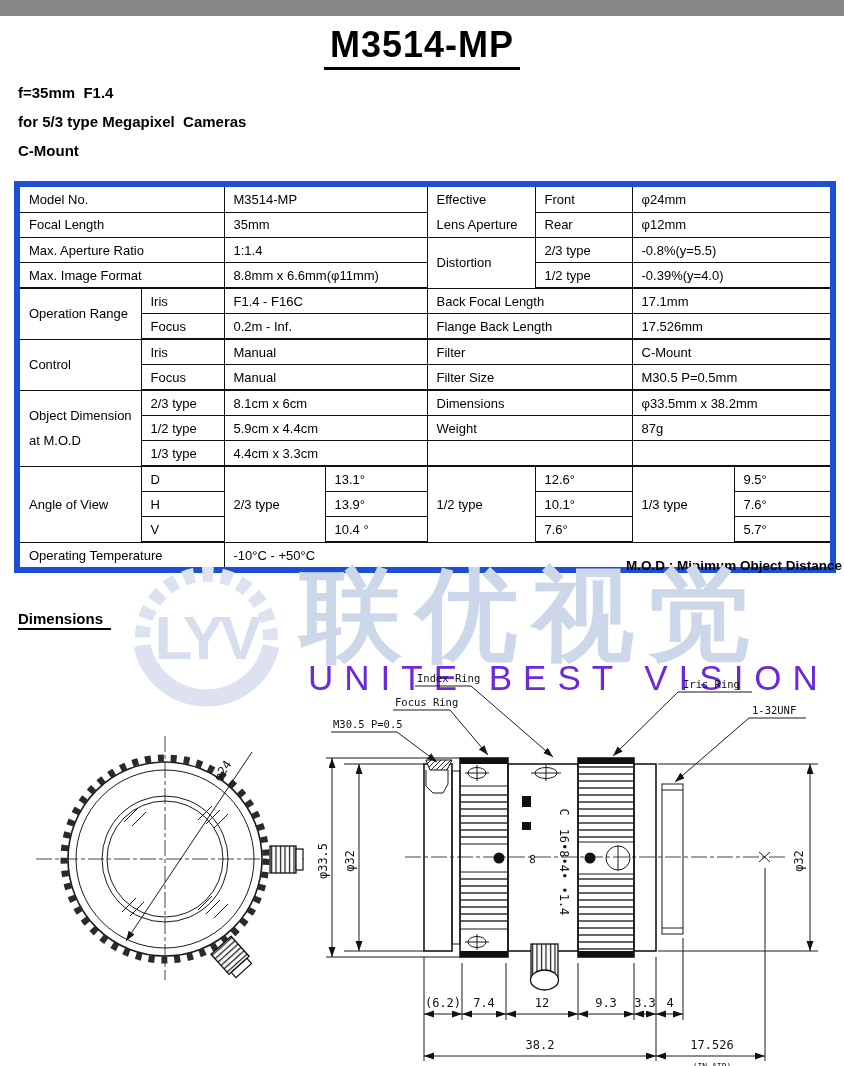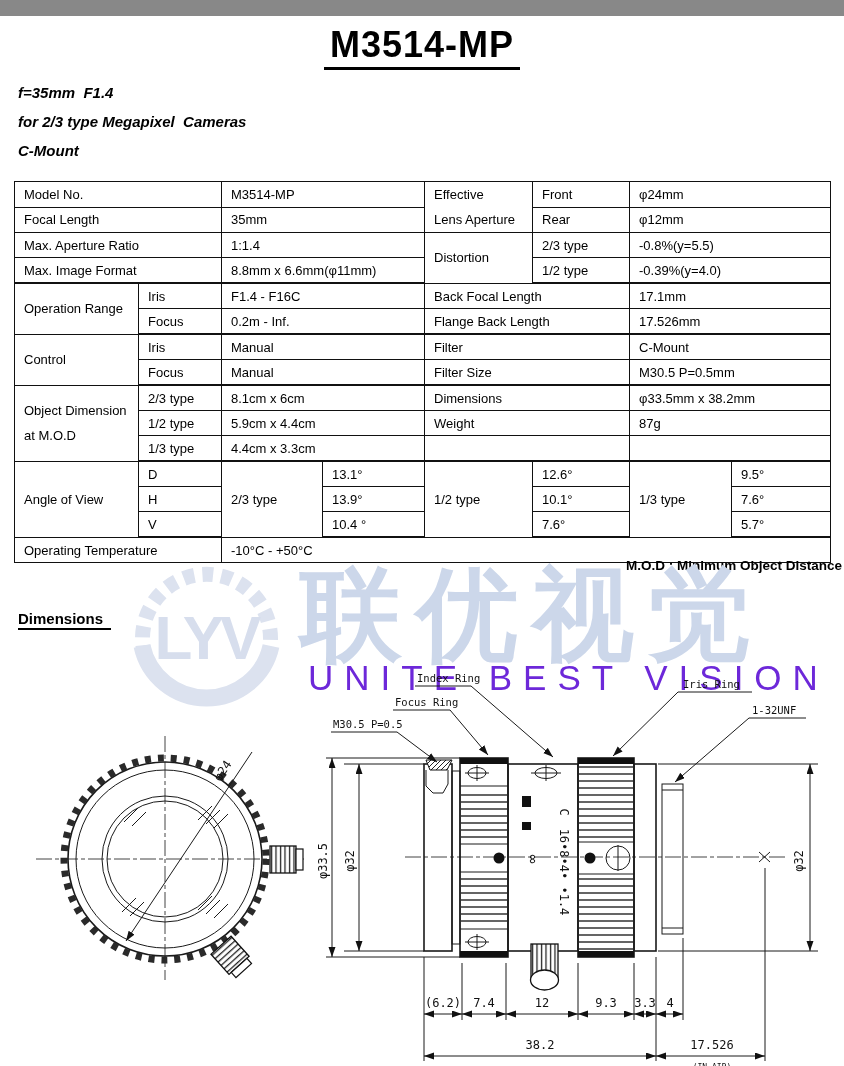--- a/index.html
+++ b/index.html
@@ -3,26 +3,26 @@
 <meta charset="utf-8">
 <style>
   html,body{margin:0;padding:0;background:#888;}
   .page{position:relative;width:844px;height:1066px;background:#ffffff;margin:16px auto;
         font-family:"Liberation Sans",sans-serif;color:#000;overflow:hidden;}
 
   
   .title-wrap{position:absolute;top:8px;left:0;right:0;text-align:center;}
   .title-wrap span{display:inline-block;font-size:36px;font-weight:bold;letter-spacing:1px;
         border-bottom:3px solid #000;padding:0 6px 1px 6px;}
-  .subs{position:absolute;left:18px;top:62px;font-size:15px;font-weight:bold;font-style:italic;}
+  .subs{position:absolute;left:18px;top:62px;font-size:15px;font-weight:bold;}
   .subs div{height:29px;line-height:29px;white-space:pre;}
 
   
   table.spec{position:absolute;left:14px;top:165px;border-collapse:collapse;table-layout:fixed;
-        width:817px;font-size:13px;border:1px solid #1d4ed8;}
+        width:817px;font-size:13px;border:6px solid #1d4ed8;}
   table.spec td{border:1px solid #111;padding:0 2px 0 9px;height:24px;vertical-align:middle;
         white-space:nowrap;overflow:hidden;}
   table.spec tr{height:25px;}
   table.spec tr.sep td{border-bottom-width:2px;}
   .two-line div{line-height:25px;height:25px;}
 
   .mod-note{position:absolute;right:2px;top:542px;font-size:13.5px;font-weight:600;}
   .dim-heading{position:absolute;left:18px;top:594px;font-size:15px;font-weight:bold;
         border-bottom:2px solid #000;padding:0 8px 1px 0;}
 
@@ -45,21 +45,21 @@
 </head>
 <body>
 
 <div class="page">
 
   <div class="title-wrap">
     <span>M3514-MP</span>
   </div>
   <div class="subs">
     <div>f=35mm  F1.4</div>
-    <div>for 2/3 type Megapixel  Cameras</div>
+    <div>for 5/3 type Megapixel  Cameras</div>
     <div>C-Mount</div>
   </div>
 
   <table class="spec">
     <colgroup>
       <col style="width:124px">
         <col style="width:83px">
         <col style="width:101px">
         <col style="width:102px">
       <col style="width:108px">

